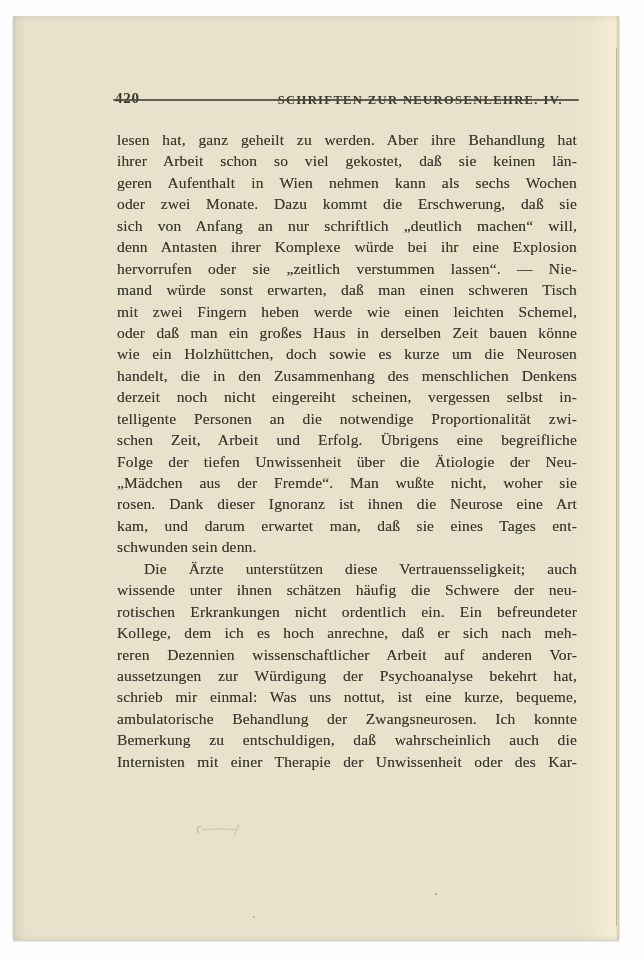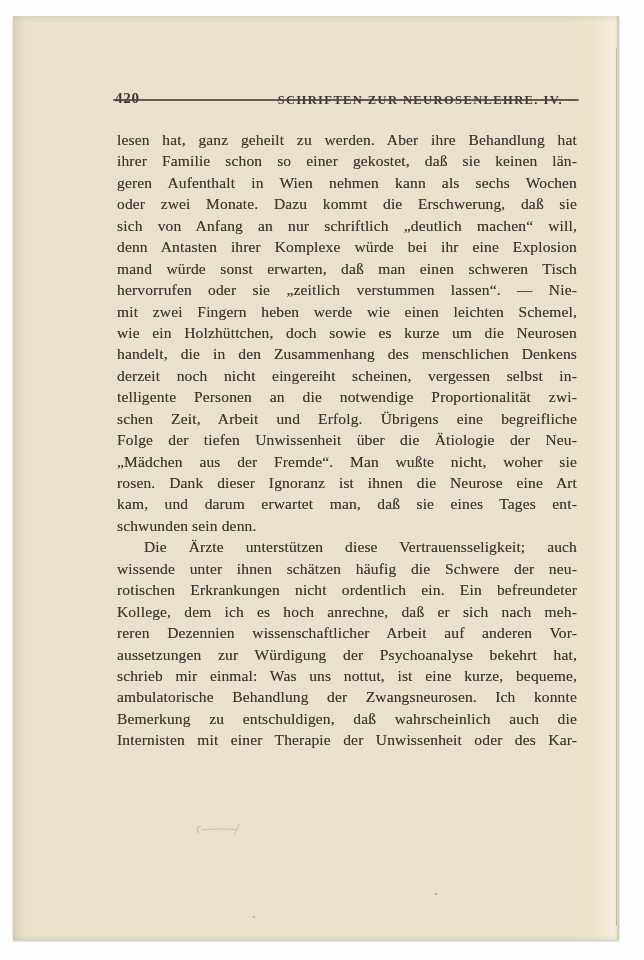--- a/index.html
+++ b/index.html
@@ -130,28 +130,29 @@
     <div class="page-header">
       <span class="page-number">420</span>
       <span class="running-title">SCHRIFTEN ZUR NEUROSENLEHRE. IV.</span>
     </div>
 
     <div class="header-rule"></div>
 
     <div class="text-body">
         <div class="paragraph">
           <div class="line">lesen hat, ganz geheilt zu werden. Aber ihre Behandlung hat</div>
-          <div class="line">ihrer Familie schon so einer gekostet, daß sie keinen län-</div>
+          <div class="line">ihrer Arbeit schon so viel gekostet, daß sie keinen län-</div>
           <div class="line">geren Aufenthalt in Wien nehmen kann als sechs Wochen</div>
           <div class="line">oder zwei Monate. Dazu kommt die Erschwerung, daß sie</div>
           <div class="line">sich von Anfang an nur schriftlich „deutlich machen“ will,</div>
           <div class="line">denn Antasten ihrer Komplexe würde bei ihr eine Explosion</div>
+          <div class="line">hervorrufen oder sie „zeitlich verstummen lassen“. — Nie-</div>
           <div class="line">mand würde sonst erwarten, daß man einen schweren Tisch</div>
-          <div class="line">hervorrufen oder sie „zeitlich verstummen lassen“. — Nie-</div>
           <div class="line">mit zwei Fingern heben werde wie einen leichten Schemel,</div>
+          <div class="line">oder daß man ein großes Haus in derselben Zeit bauen könne</div>
           <div class="line">wie ein Holzhüttchen, doch sowie es kurze um die Neurosen</div>
           <div class="line">handelt, die in den Zusammenhang des menschlichen Denkens</div>
           <div class="line">derzeit noch nicht eingereiht scheinen, vergessen selbst in-</div>
           <div class="line">telligente Personen an die notwendige Proportionalität zwi-</div>
           <div class="line">schen Zeit, Arbeit und Erfolg. Übrigens eine begreifliche</div>
           <div class="line">Folge der tiefen Unwissenheit über die Ätiologie der Neu-</div>
           <div class="line">„Mädchen aus der Fremde“. Man wußte nicht, woher sie</div>
           <div class="line">rosen. Dank dieser Ignoranz ist ihnen die Neurose eine Art</div>
           <div class="line">kam, und darum erwartet man, daß sie eines Tages ent-</div>
           <div class="line no-justify">schwunden sein denn.</div>

